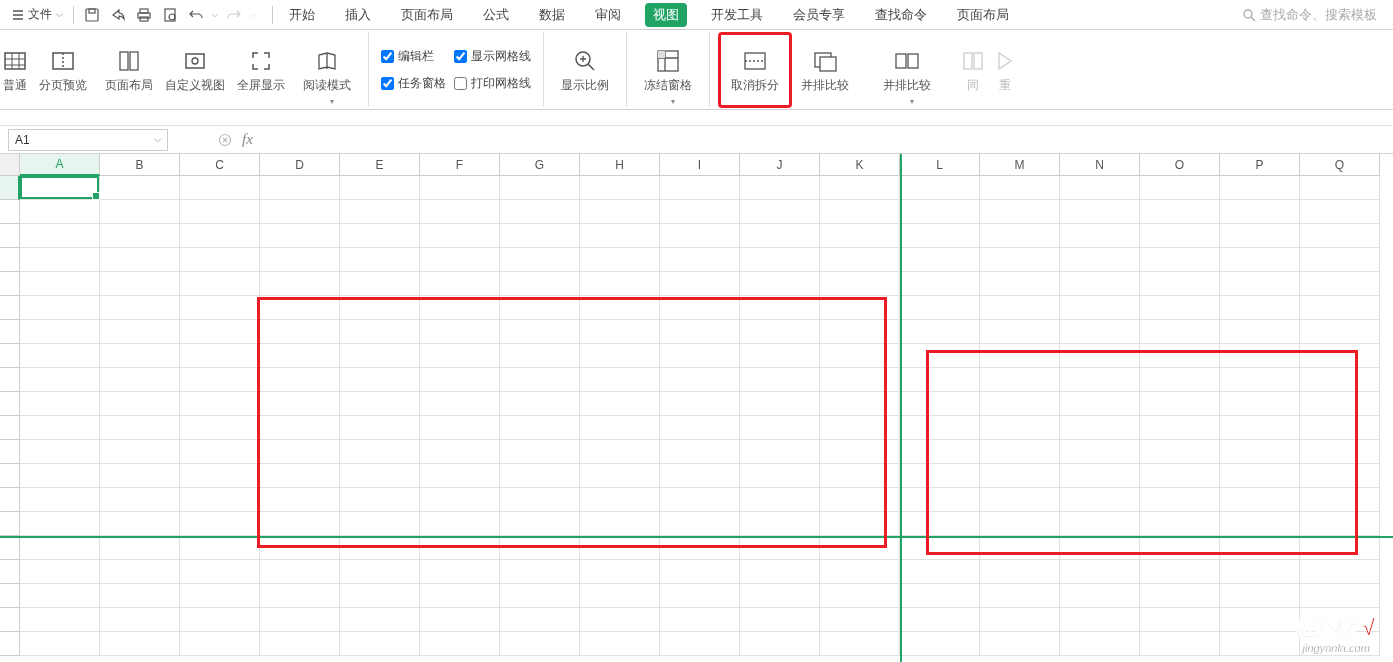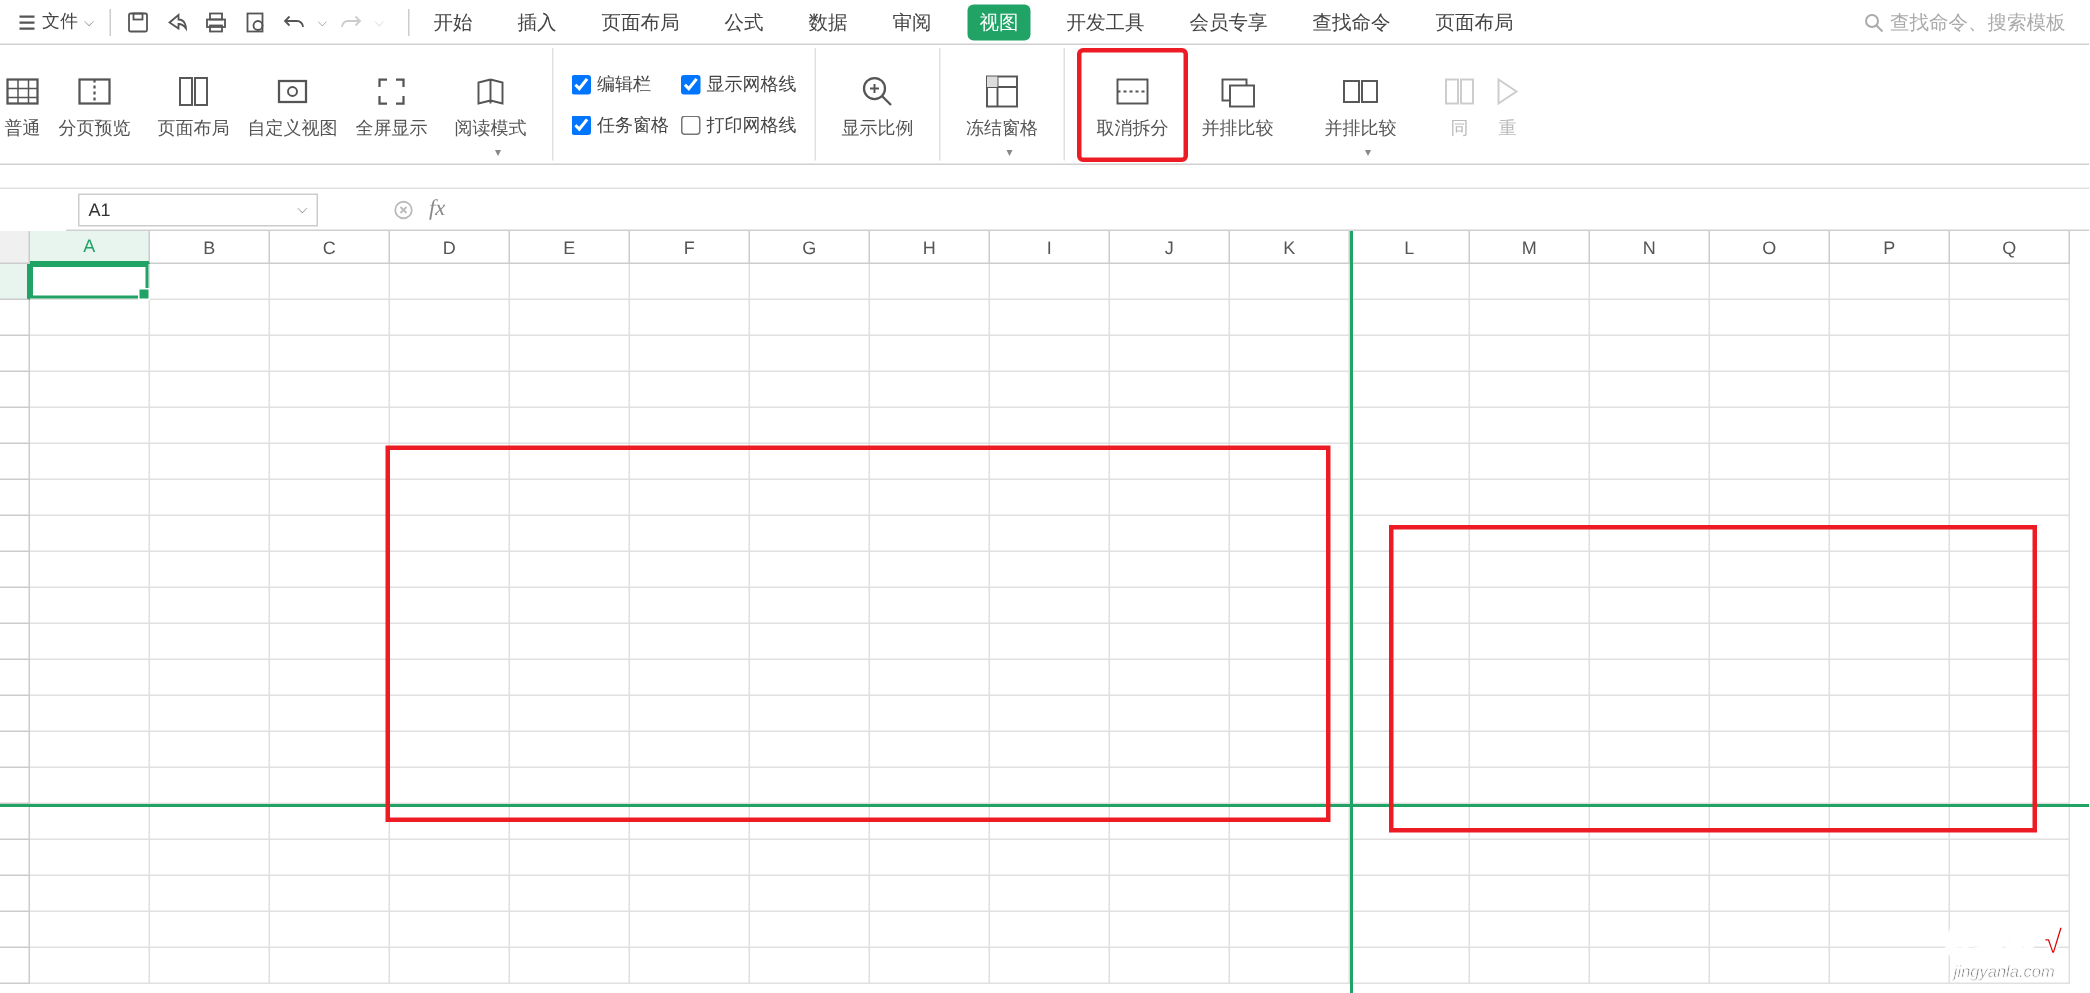--- a/index.html
+++ b/index.html
@@ -29,21 +29,21 @@
   .zoom-badge { border: 1px solid #bbb; padding: 6px 4px; font-size: 13px; background: #f5f5f5; }
   .highlight-box { border: 3px solid #ed1c24; border-radius: 4px; }
   .rgroup.cut-right { border-right: none; }
   .rgroup.far-right { margin-left: 0; color: #bbb; }
   .bigbtn.disabled { color: #bbb; }
 
   
   .blank-strip { height: 16px; border-bottom: 1px solid #e0e0e0; }
 
   
-  .formula-bar { display: flex; align-items: center; height: 28px; border-bottom: 1px solid #d0d0d0; margin-left: 44px; }
+  .formula-bar { display: flex; align-items: center; height: 28px; border-bottom: 1px solid #d0d0d0; }
   .name-box { width: 160px; height: 22px; margin-left: 8px; border: 1px solid #ccc; display: flex; align-items: center; justify-content: space-between; padding: 0 6px; font-size: 12px; color: #333; background: #fff; }
   .fx-area { display: flex; align-items: center; gap: 10px; margin-left: 50px; color: #888; }
   .fx-area .fx { font-style: italic; font-family: "Times New Roman", serif; font-size: 15px; }
   
   
   .sheet { position: relative; width: 100%; height: calc(662px - 30px - 80px - 16px - 28px); overflow: hidden; }
   .corner { position: absolute; left: 0; top: 0; width: 20px; height: 22px; background: #f0f0f0; border-right: 1px solid #ccc; border-bottom: 1px solid #ccc; z-index: 3; }
   .col-headers { position: absolute; left: 20px; top: 0; right: 0; height: 22px; display: flex; z-index: 2; background: #fff; }
   .col-h { border-right: 1px solid #ccc; border-bottom: 1px solid #ccc; display: flex; align-items: center; justify-content: center; font-size: 12px; color: #555; background: #fff; }
   .col-h.sel { background: #e8f5ee; color: #21a366; border-bottom: 2px solid #21a366; }

